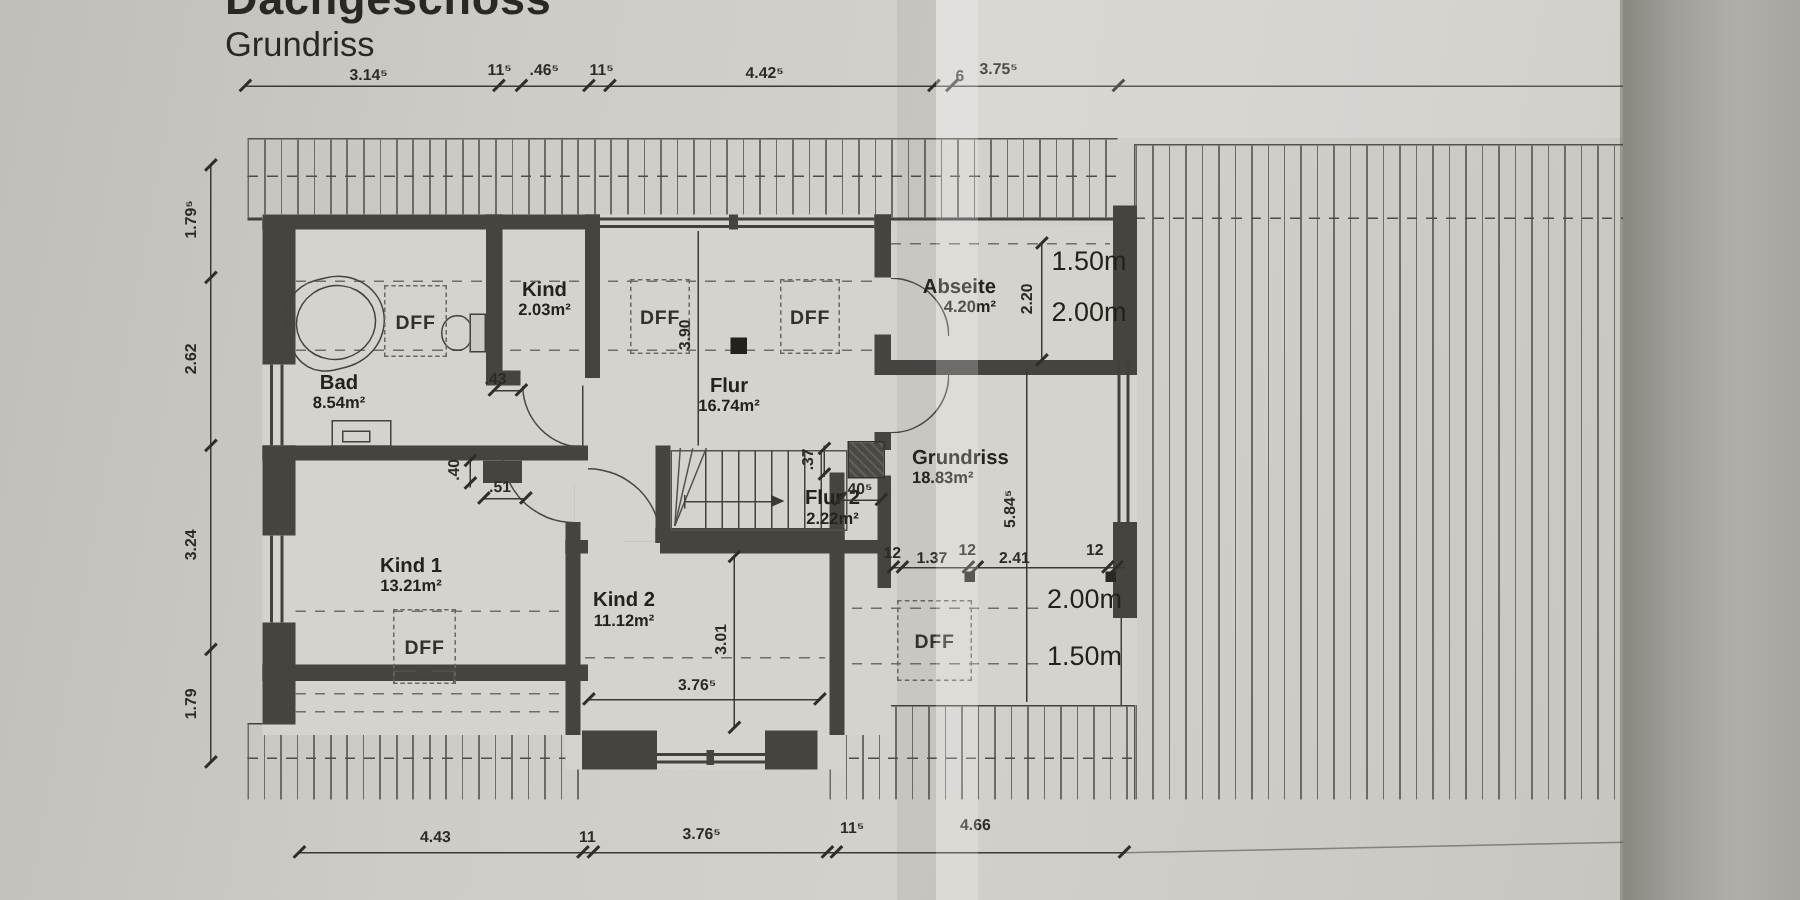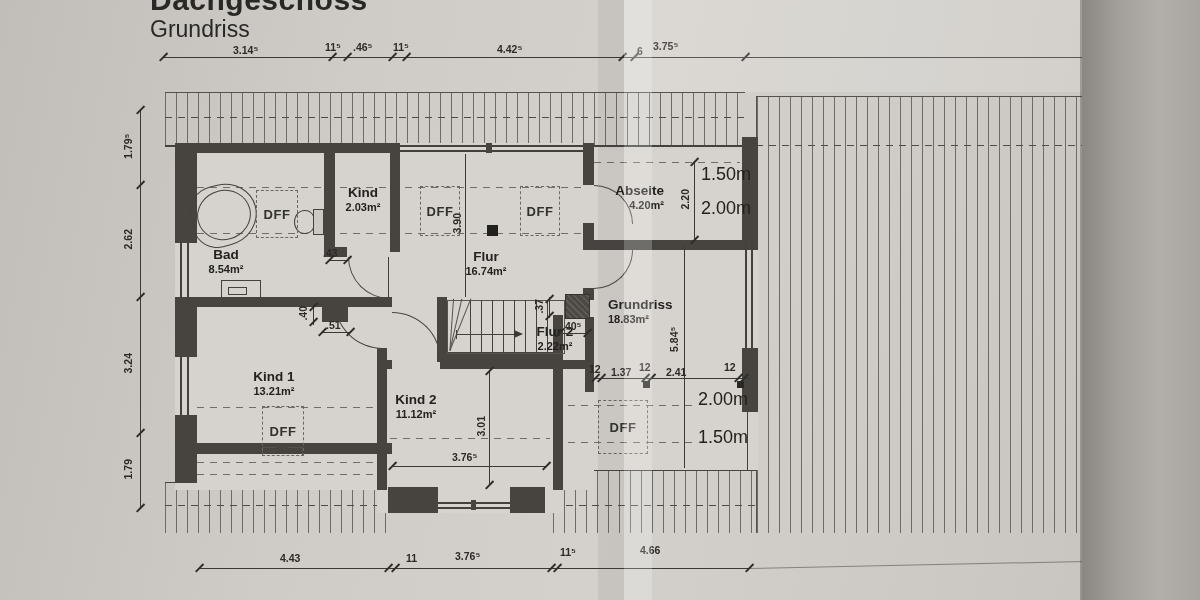--- a/index.html
+++ b/index.html
@@ -227,21 +227,21 @@
 
   <div class="dimh" style="left:199px;top:568px;width:550px"></div>
   <div class="dimh" style="left:749px;top:568px;width:336px;opacity:.5;transform:rotate(-1.2deg);transform-origin:0 50%"></div>
   <div class="tick" style="left:194px;top:567px"></div>
   <div class="tick" style="left:383px;top:567px"></div>
   <div class="tick" style="left:390px;top:567px"></div>
   <div class="tick" style="left:546px;top:567px"></div>
   <div class="tick" style="left:552px;top:567px"></div>
   <div class="tick" style="left:744px;top:567px"></div>
   <div class="dim" style="left:280px;top:553px">4.43</div>
-  <div class="dim" style="left:406px;top:553px">11</div>
+  <div class="dim" style="left:386px;top:553px">11</div>
   <div class="dim" style="left:455px;top:551px">3.76⁵</div>
   <div class="dim" style="left:560px;top:547px">11⁵</div>
   <div class="dim" style="left:640px;top:545px">4.66</div>
 
   <div class="dimh" style="left:329px;top:260px;width:18px"></div>
   <div class="tick" style="left:324px;top:259px"></div>
   <div class="tick" style="left:342px;top:259px"></div>
   <div class="dim" style="left:323px;top:248px">.43</div>
 
   <div class="dimv" style="left:313px;top:304px;height:21px"></div>

